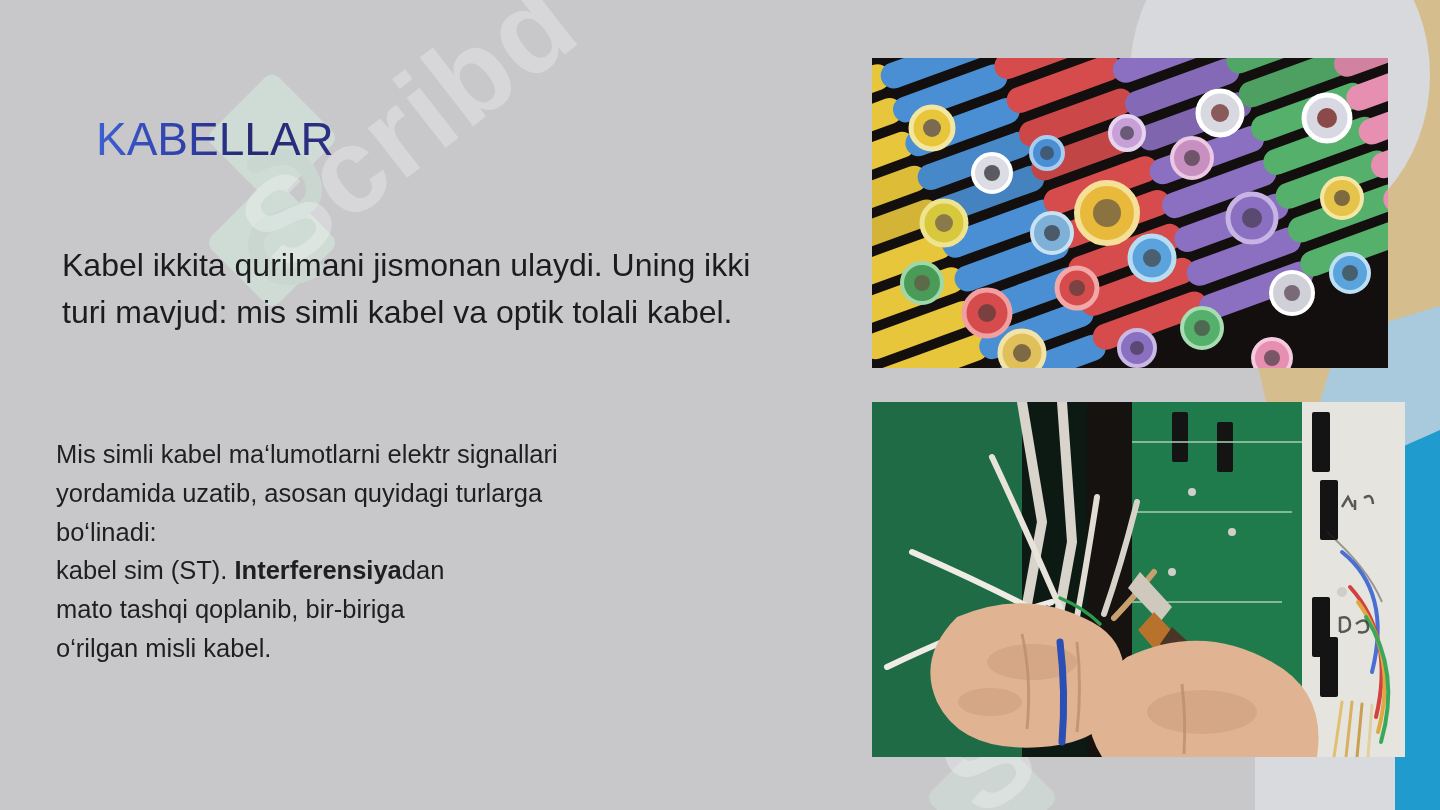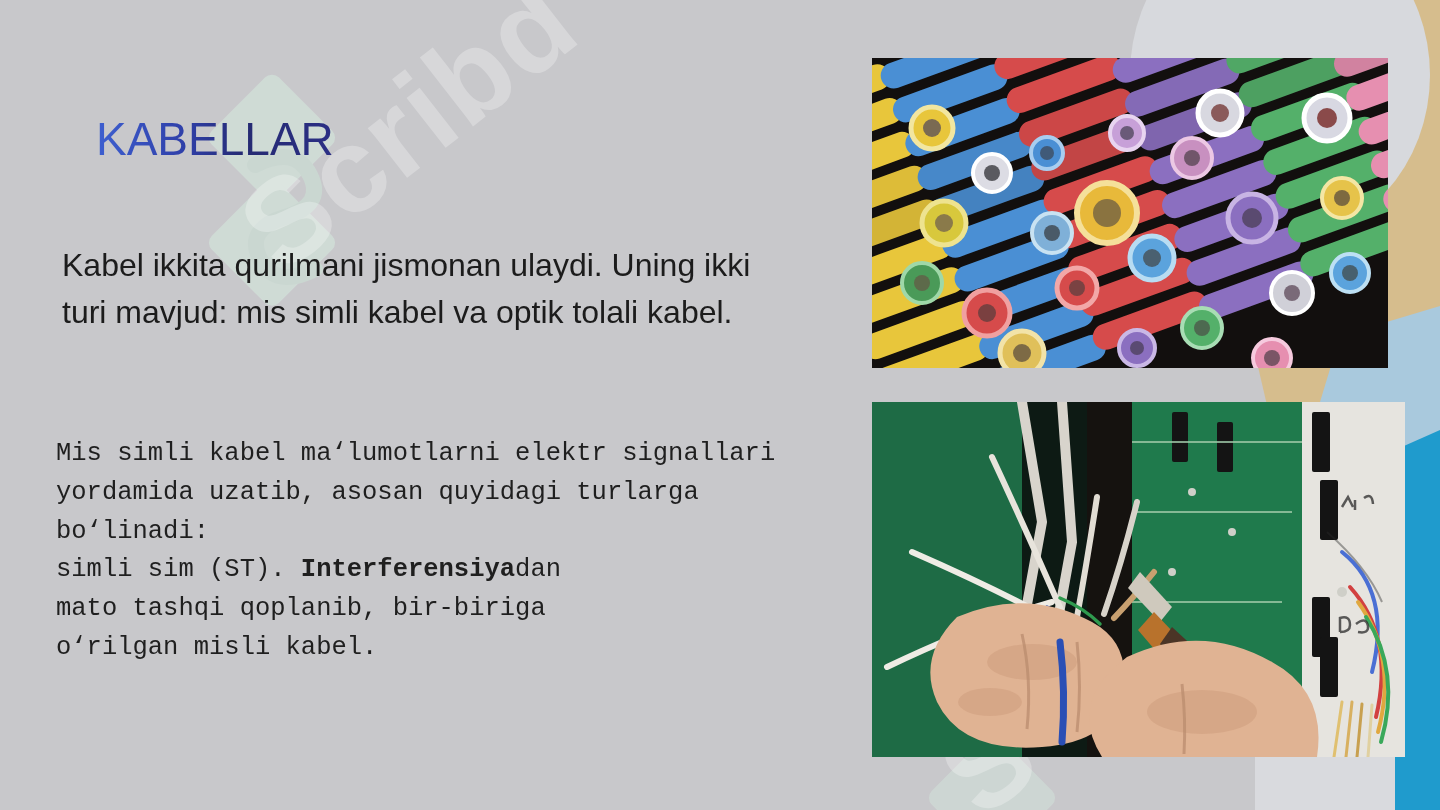--- a/index.html
+++ b/index.html
@@ -125,21 +125,21 @@
   .body-copy {
     position: absolute;
     left: 56px;
     top: 435px;
     width: 760px;
     font-size: 25.5px;
     line-height: 1.52;
     color: #1f1f1f;
     z-index: 6;
   }
-  .body-copy .ln { display: block; white-space: pre-wrap; font-family: Liberation Mono, monospace; }
+  .body-copy .ln { display: block; white-space: pre-wrap; }
   .body-copy b { font-weight: 700; }
 
   
   .photo {
     position: absolute;
     z-index: 5;
     background: #888;
     overflow: hidden;
   }
   .photo-top {
@@ -184,21 +184,21 @@
   </div>
 
   <div class="title">KABELLAR</div>
 
   <div class="lead">Kabel ikkita qurilmani jismonan ulaydi. Uning ikki turi mavjud: mis simli kabel va optik  tolali kabel.</div>
 
   <div class="body-copy">
     <span class="ln">Mis simli kabel ma‘lumotlarni elektr signallari</span>
     <span class="ln">yordamida uzatib, asosan quyidagi turlarga</span>
     <span class="ln">bo‘linadi:</span>
-    <span class="ln"><span>simli sim (ST). </span><b>Interferensiya</b><span>dan</span></span>
+    <span class="ln"><span>kabel sim (ST). </span><b>Interferensiya</b><span>dan</span></span>
     <span class="ln">mato tashqi qoplanib, bir-biriga</span>
     <span class="ln">o‘rilgan misli kabel.</span>
   </div>
 
   <div class="photo photo-top">
     <svg viewBox="0 0 516 310" preserveAspectRatio="none">
       <rect width="516" height="310" fill="#120f0e"></rect>
       <g stroke-linecap="round">
 
         <g transform="rotate(-20 258 155)">

